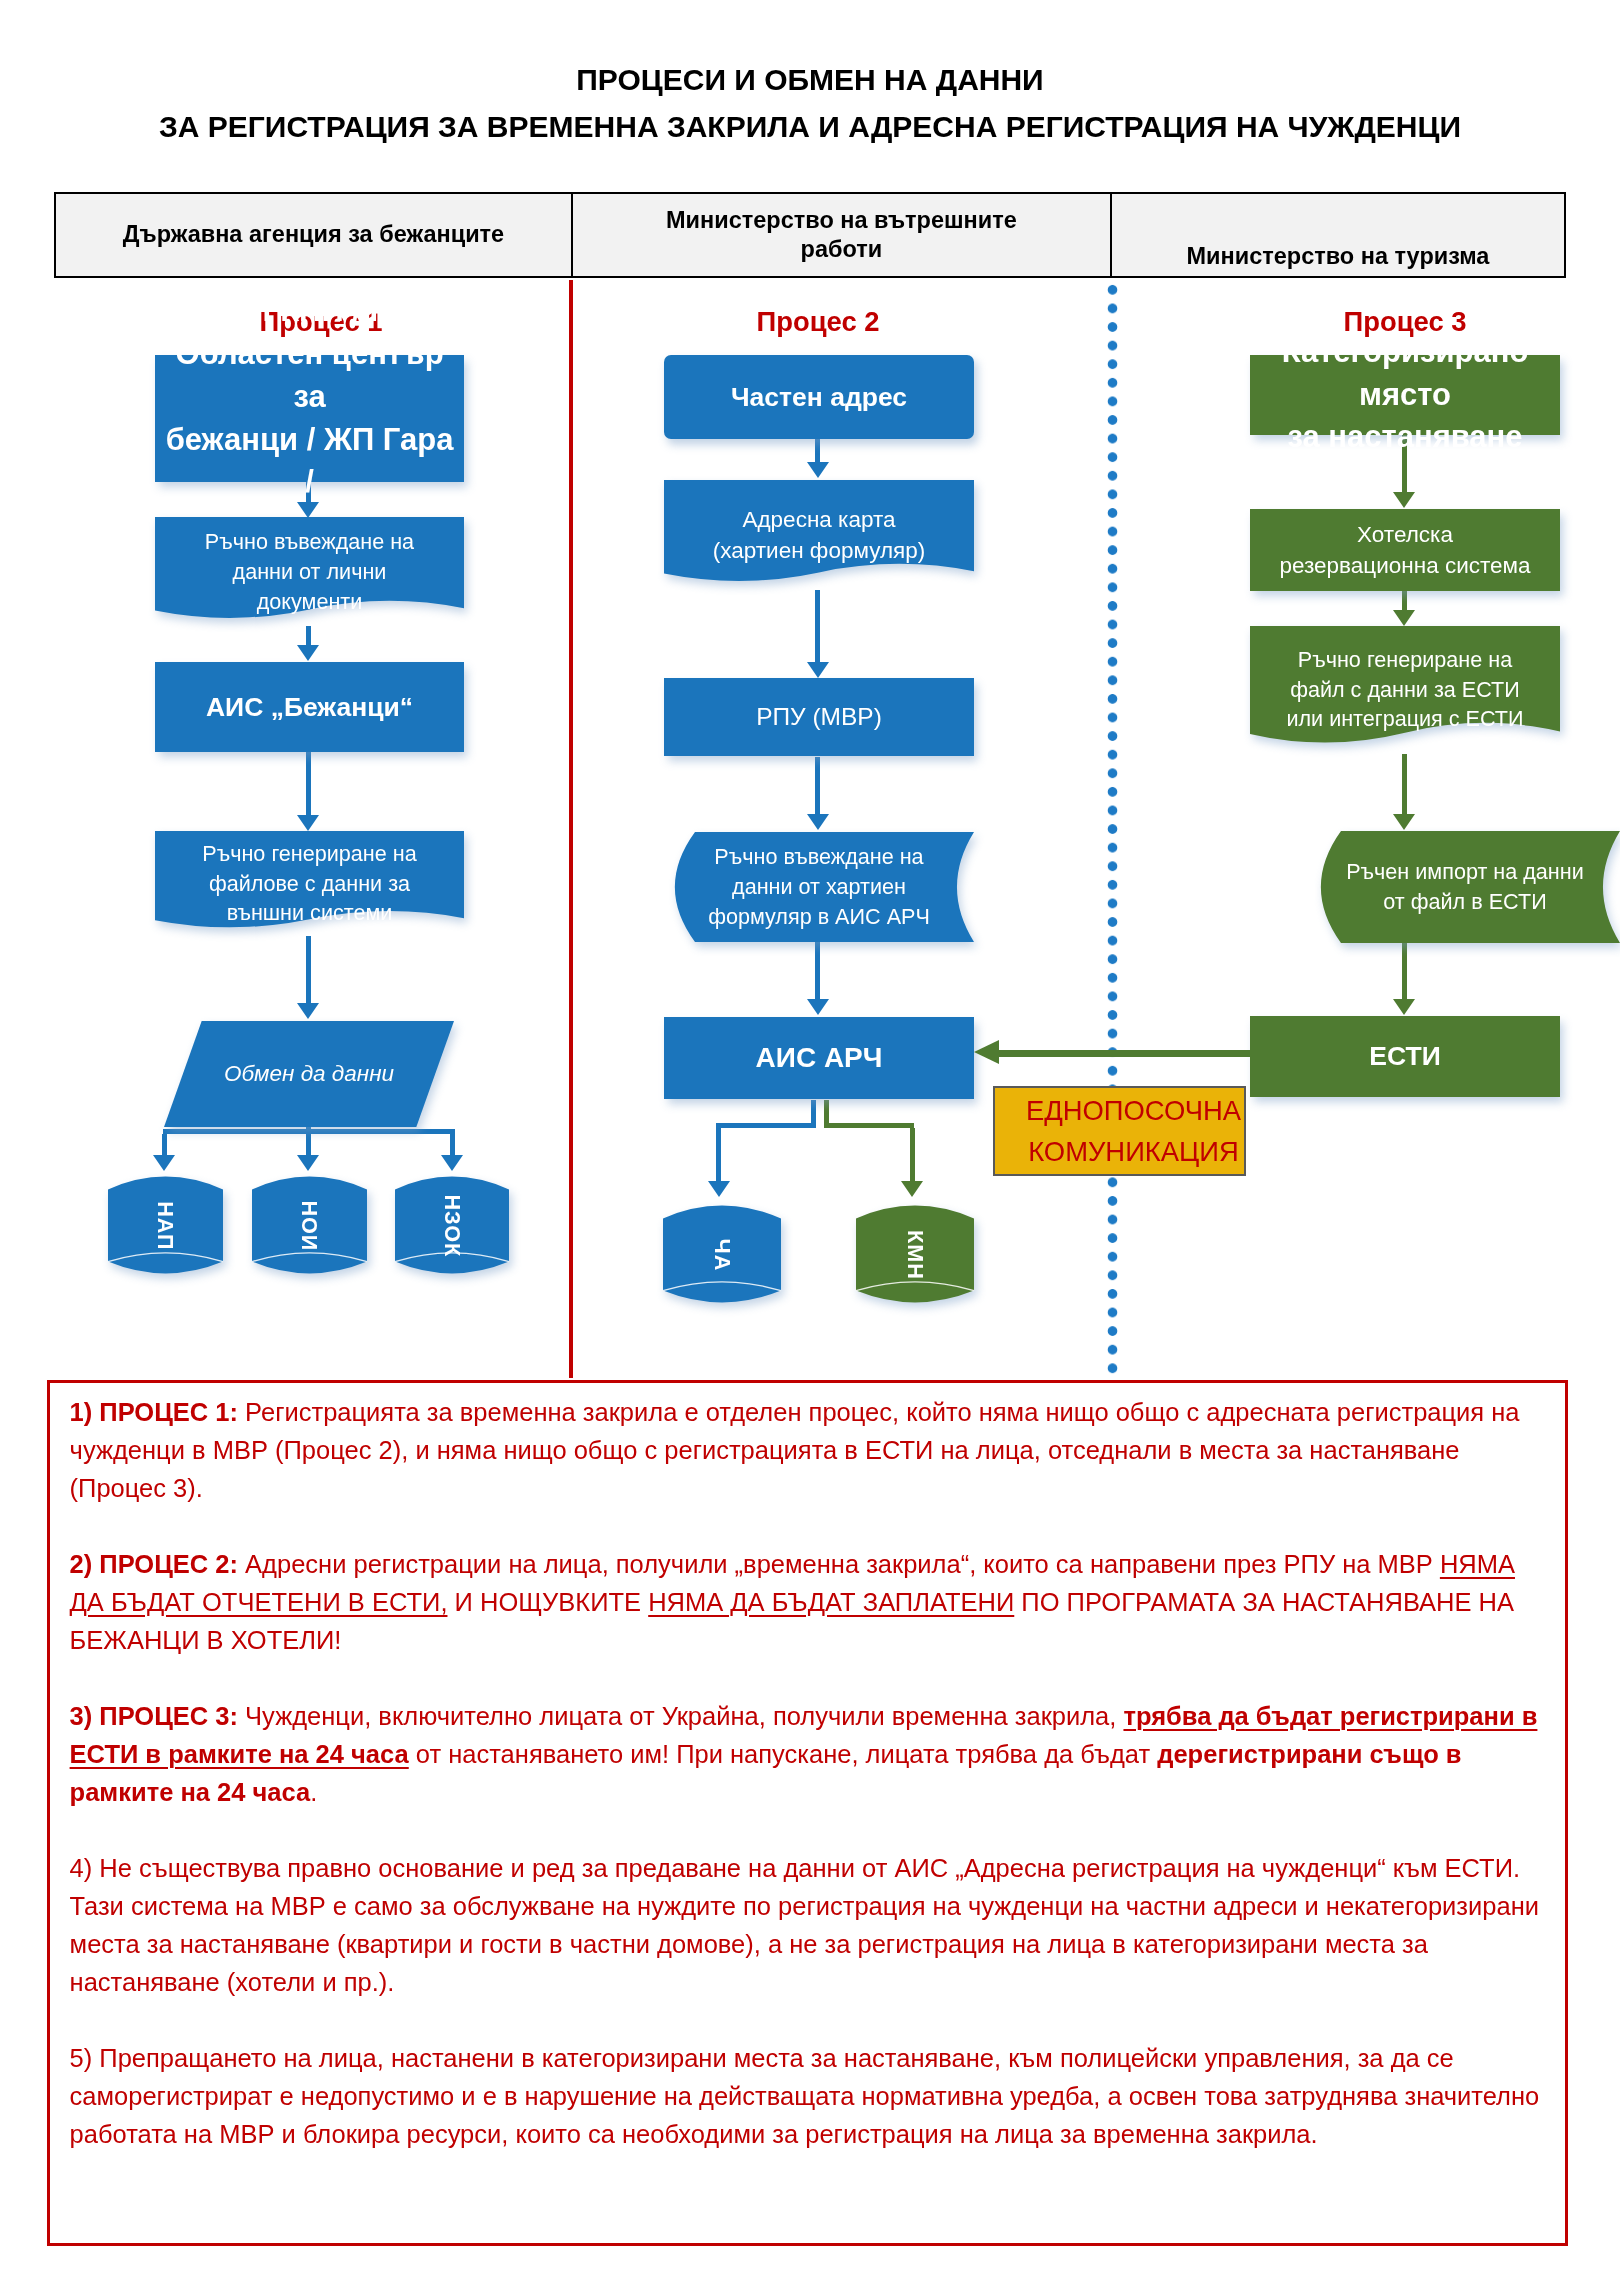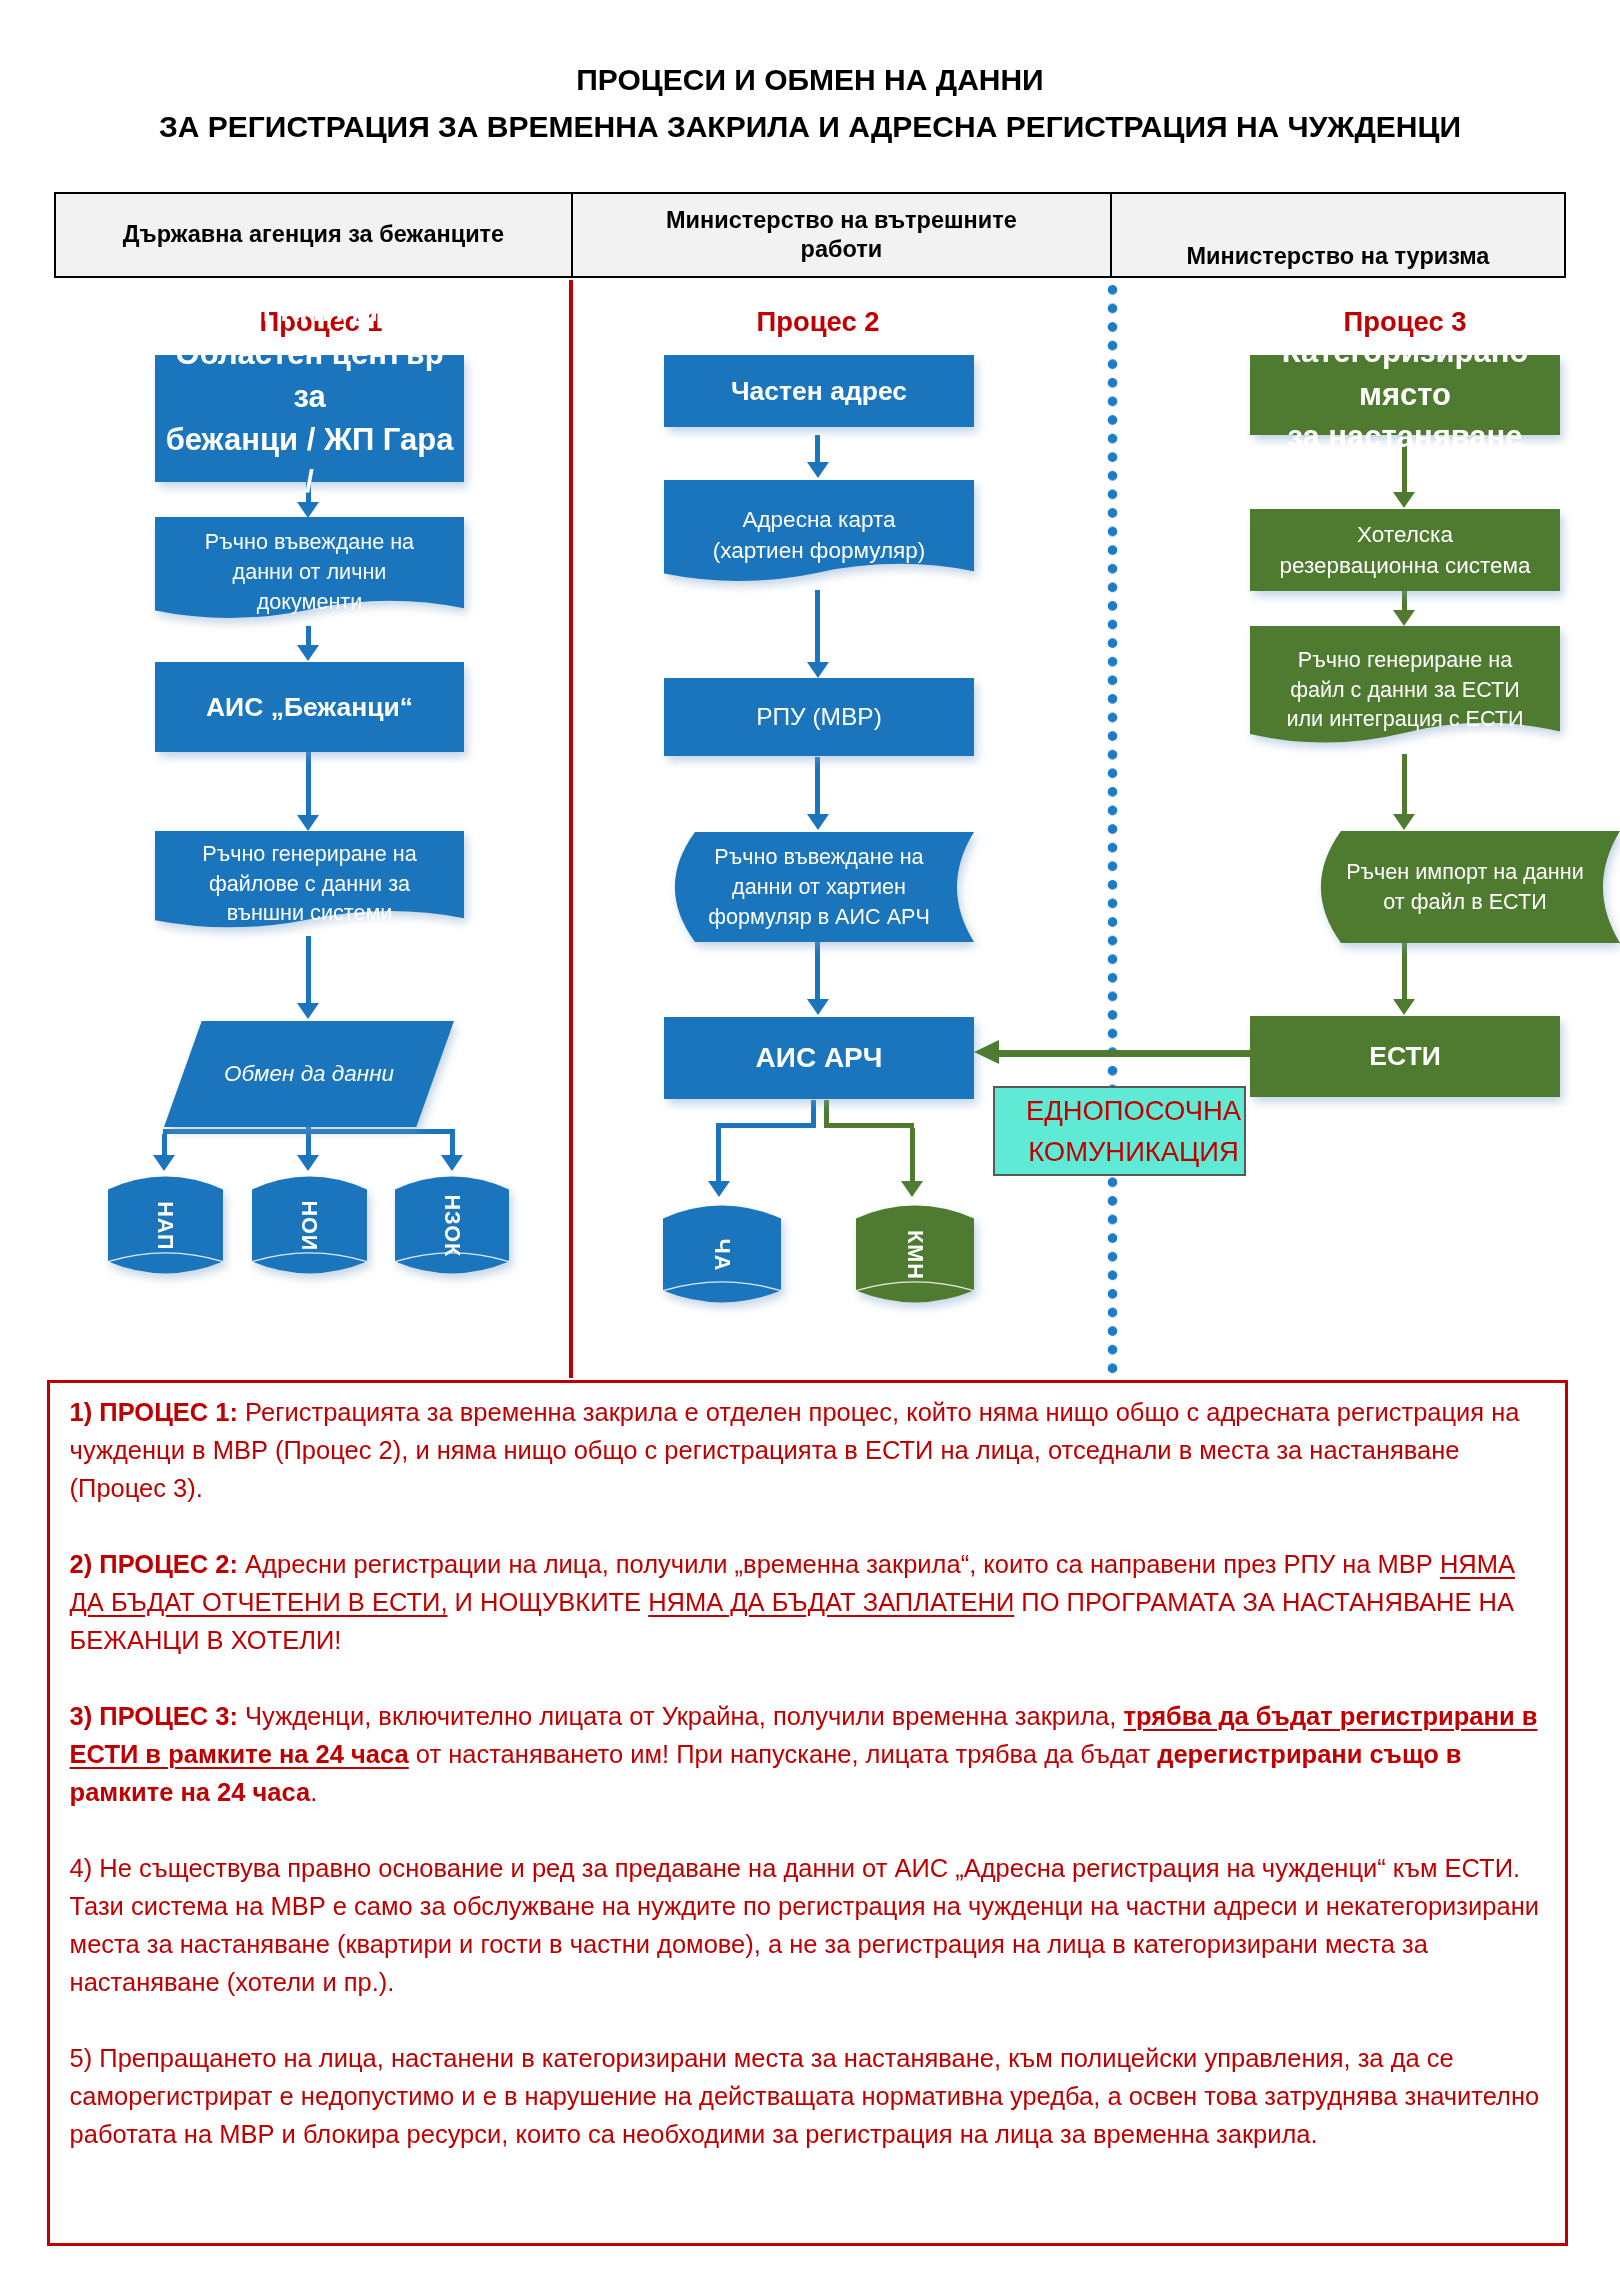--- a/index.html
+++ b/index.html
@@ -47,21 +47,21 @@
   .vl{position:absolute; width:4.9px; z-index:1;}
   .hl{position:absolute; height:4.9px; z-index:1;}
   .ah-down{position:absolute; width:0; height:0; z-index:1;
     border-left:11.8px solid transparent; border-right:11.8px solid transparent; border-top:16.7px solid var(--blue);}
   .ah-down.g{border-top-color:var(--green);}
   .ah-left{position:absolute; width:0; height:0; z-index:3;
     border-top:12.7px solid transparent; border-bottom:12.7px solid transparent; border-right:25.5px solid var(--green);}
   .gbar{position:absolute; height:6.9px; background:var(--green); z-index:3;}
   
   .oneway{position:absolute; left:993px; top:1086px; width:253px; height:90px; z-index:4;
-    background:#5eead4; border:2px solid #595959; box-sizing:border-box; display:flex; align-items:center;
+    background:#eab308; border:2px solid #595959; box-sizing:border-box; display:flex; align-items:center;
     justify-content:center; text-align:center; color:var(--red); font-size:27.4px; line-height:1.5; white-space:pre-line;padding-left:28px;}
   
   .imp{position:absolute; left:47px; top:1380px; width:1521px; height:866px; box-sizing:border-box;
     border:3.9px solid var(--red); padding:9.8px 19.6px; color:var(--red); font-size:25.5px; line-height:38px;
     overflow:hidden;}
   .imp p{margin:0 0 38px 0;}
   .imp p:last-child{margin-bottom:0;}
   .imp .hd{font-weight:bold; margin:0;}
   .imp .rb{font-weight:bold;}
   .imp .ru{text-decoration:underline; text-decoration-thickness:2px; text-underline-offset:3.9px;}
@@ -158,21 +158,21 @@
     <div class="label">НОИ</div>
   </div>
   <div class="node cyl" style="left:395px;top:1174px;width:114px;height:103px;">
     <svg class="shape" viewBox="0 0 100 100" preserveAspectRatio="none">
         <path class="f-b" d="M0,15 Q50,-10 100,15 V85 Q50,108 0,85 Z"></path>
         <path class="rim" d="M0,85 Q50,68 100,85"></path>
       </svg>
     <div class="label">НЗОК</div>
   </div>
 
-  <div class="node rect bg-b b fs27" style="left:664px;top:355px;width:310px;height:72px;">
+  <div class="node rect bg-b b fs27" style="left:664px;top:355px;width:310px;height:84px;border-radius:7px;">
     <div class="label">Частен адрес</div>
   </div>
   <div class="vl bg-b" style="left:815px;top:435px;height:26.5px;"></div>
   <div class="ah-down" style="left:807px;top:462px;"></div>
 
   <div class="node fs23" style="left:664px;top:480px;width:310px;height:110px;">
     <svg class="shape" viewBox="0 0 100 100" preserveAspectRatio="none">
         <path class="f-b" d="M0,0 H100 V83 Q75,69 50,84 Q25,99 0,85 Z"></path>
       </svg>
     <div class="label">Адресна карта

